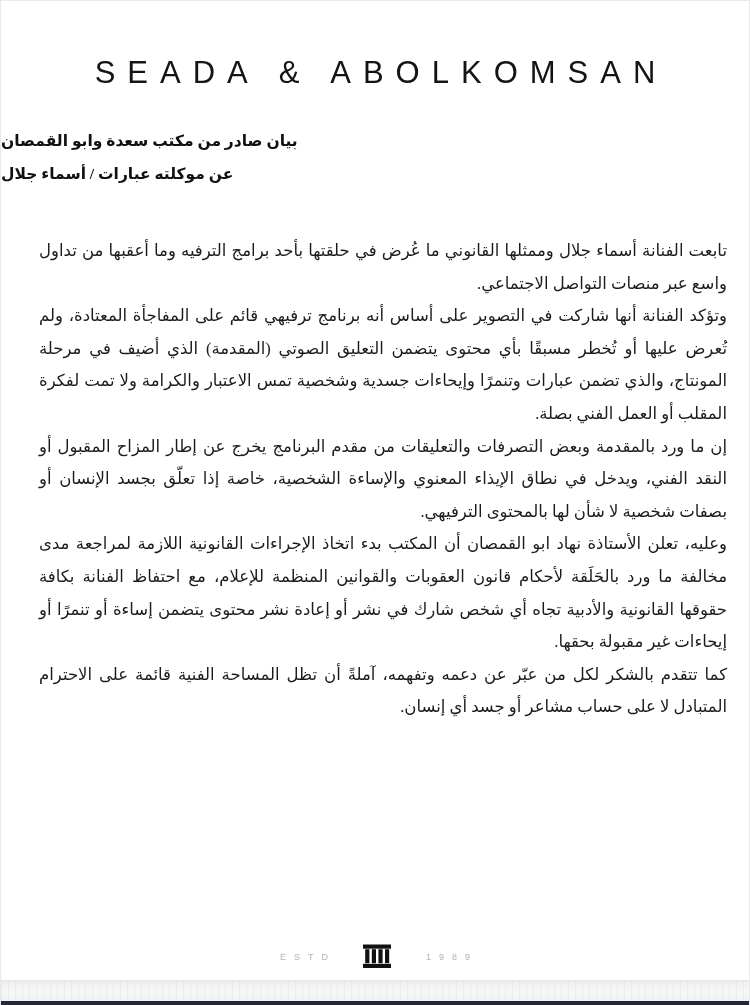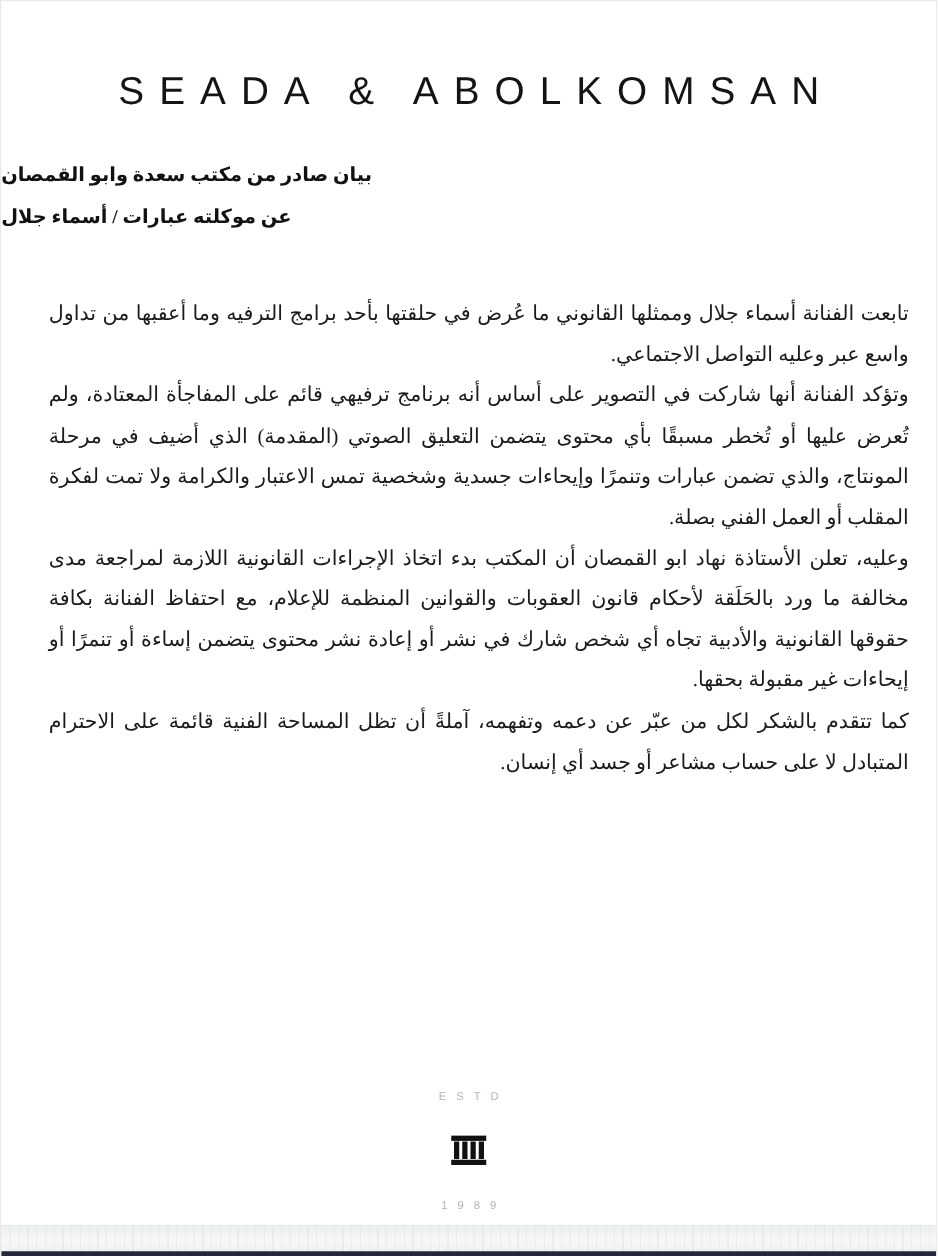--- a/index.html
+++ b/index.html
@@ -53,21 +53,20 @@
   }
   .footer-mark {
     position: absolute;
     left: 0;
     right: 0;
     bottom: 36px;
     display: flex;
     align-items: center;
     justify-content: center;
     gap: 26px;
-    flex-direction: column;
   }
   .footer-text {
     font-family: "Liberation Sans", "DejaVu Sans", sans-serif;
     font-size: 9px;
     letter-spacing: 8px;
     padding-left: 8px;
     color: #b3b3b3;
   }
   .columns-icon svg { display: block; }
   .page-edge {
@@ -90,22 +89,23 @@
 <div class="page">
 
   <div class="letterhead">SEADA &amp; ABOLKOMSAN</div>
 
   <div class="statement-heading">
     <div>بيان صادر من مكتب سعدة وابو القمصان</div>
     <div>عن موكلته عبارات / أسماء جلال</div>
   </div>
 
   <div class="doc-body">
-    <p>تابعت الفنانة أسماء جلال وممثلها القانوني ما عُرض في حلقتها بأحد برامج الترفيه وما أعقبها من تداول واسع عبر وعليه التواصل الاجتماعي.</p>
+    <p>تابعت الفنانة أسماء جلال وممثلها القانوني ما عُرض في حلقتها بأحد برامج الترفيه وما أعقبها من تداول واسع عبر منصات التواصل الاجتماعي.</p>
     <p>وتؤكد الفنانة أنها شاركت في التصوير على أساس أنه برنامج ترفيهي قائم على المفاجأة المعتادة، ولم تُعرض عليها أو تُخطر مسبقًا بأي محتوى يتضمن التعليق الصوتي (المقدمة) الذي أضيف في مرحلة المونتاج، والذي تضمن عبارات وتنمرًا وإيحاءات جسدية وشخصية تمس الاعتبار والكرامة ولا تمت لفكرة المقلب أو العمل الفني بصلة.</p>
+    <p>إن ما ورد بالمقدمة وبعض التصرفات والتعليقات من مقدم البرنامج يخرج عن إطار المزاح المقبول أو النقد الفني، ويدخل في نطاق الإيذاء المعنوي والإساءة الشخصية، خاصة إذا تعلّق بجسد الإنسان أو بصفات شخصية لا شأن لها بالمحتوى الترفيهي.</p>
     <p>وعليه، تعلن الأستاذة نهاد ابو القمصان أن المكتب بدء اتخاذ الإجراءات القانونية اللازمة لمراجعة مدى مخالفة ما ورد بالحَلَقة لأحكام قانون العقوبات والقوانين المنظمة للإعلام، مع احتفاظ الفنانة بكافة حقوقها القانونية والأدبية تجاه أي شخص شارك في نشر أو إعادة نشر محتوى يتضمن إساءة أو تنمرًا أو إيحاءات غير مقبولة بحقها.</p>
     <p>كما تتقدم بالشكر لكل من عبّر عن دعمه وتفهمه، آملةً أن تظل المساحة الفنية قائمة على الاحترام المتبادل لا على حساب مشاعر أو جسد أي إنسان.</p>
   </div>
 
   <div class="footer-mark">
     <span class="footer-text">ESTD</span>
     <span class="columns-icon">
       <svg width="30" height="25" viewBox="0 0 30 25" xmlns="http://www.w3.org/2000/svg">
         <g fill="#111111">
           <rect x="1" y="0.5" width="28" height="4.2"></rect>

